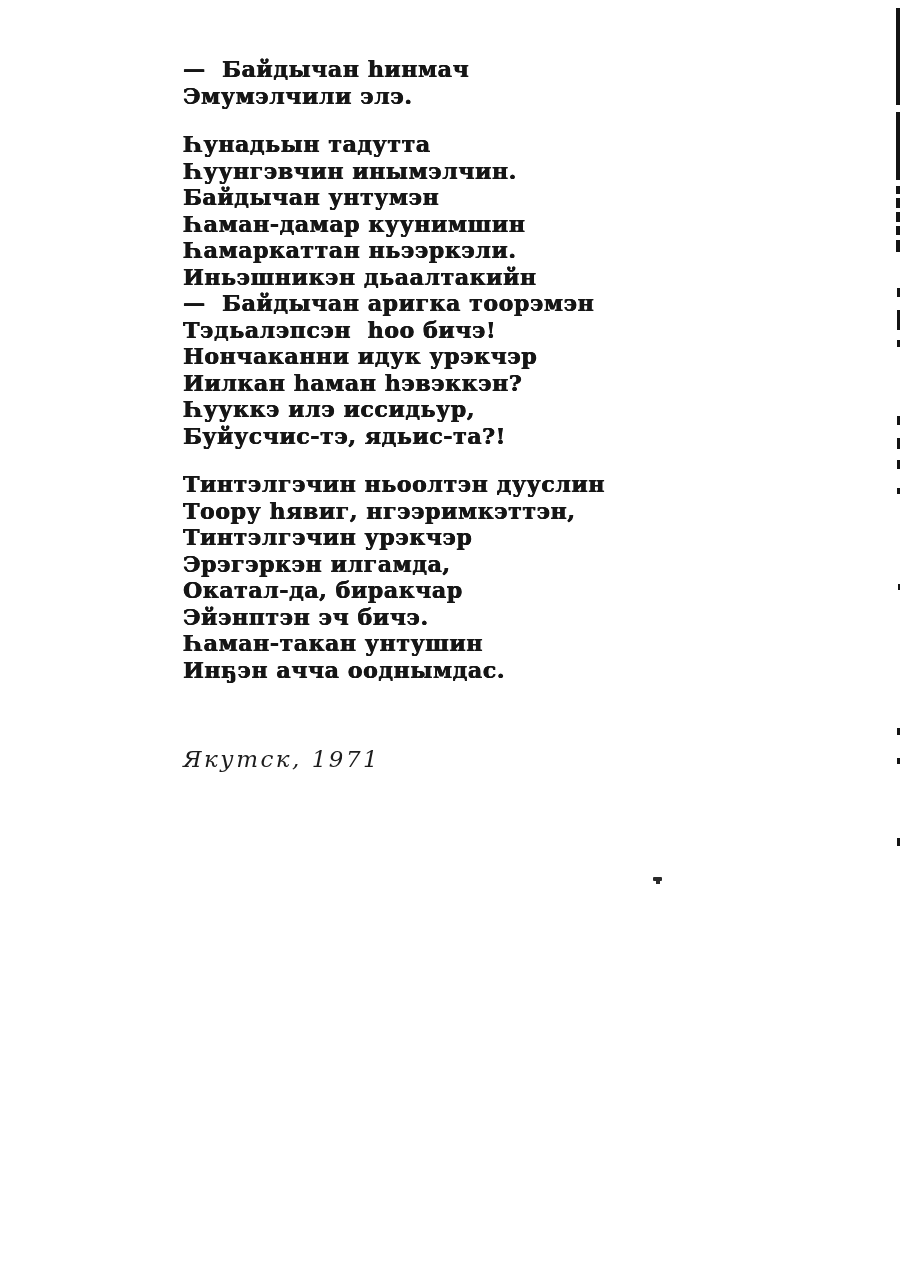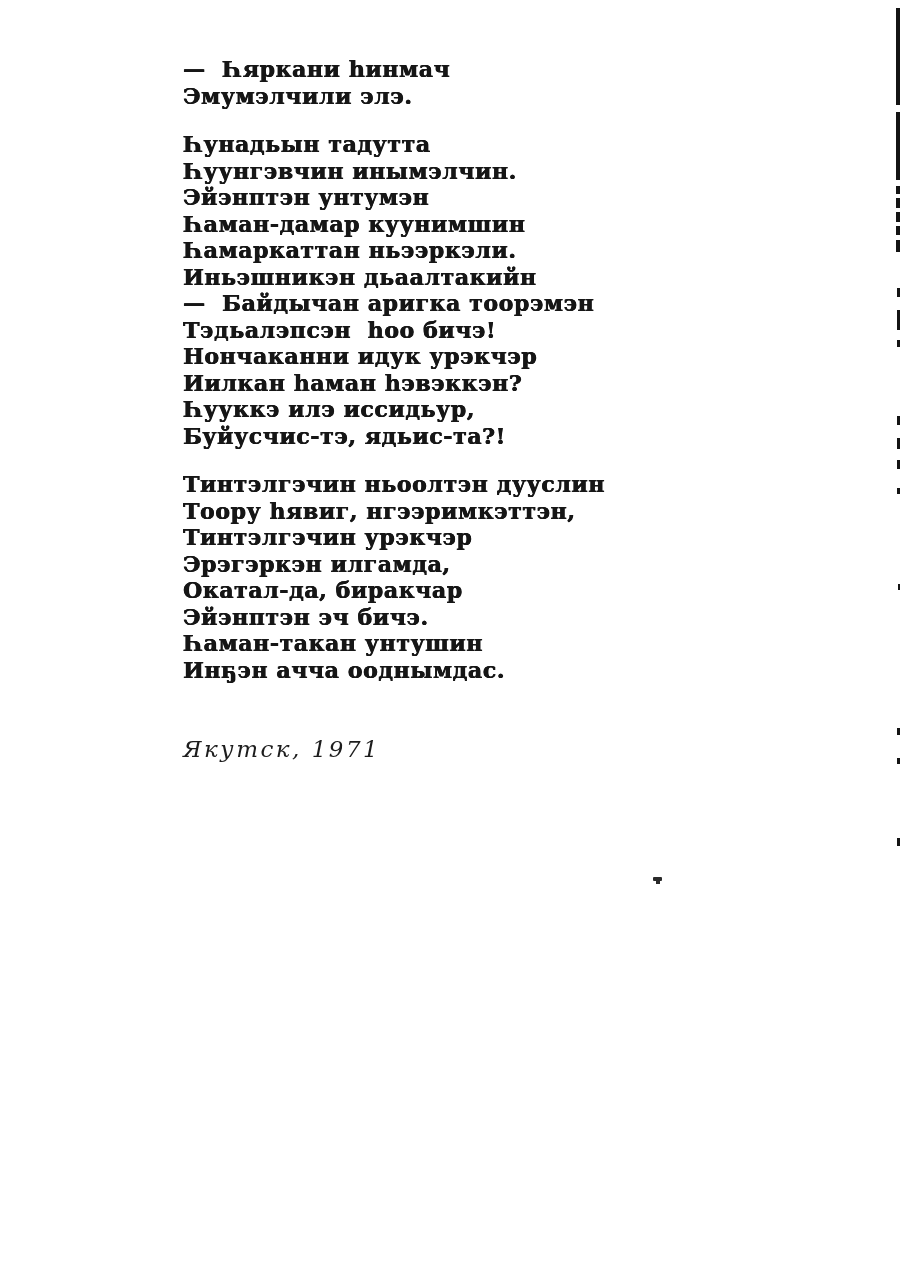--- a/index.html
+++ b/index.html
@@ -22,21 +22,21 @@
   .poem-line {
     font-size: 22px;
     line-height: 26.5px;
     font-weight: 700;
     letter-spacing: 0.6px;
     white-space: pre-wrap;
     
     text-shadow: 0.4px 0 0 #161616, -0.3px 0 0 #2a2a2a;
   }
   .signature {
-    margin-top: 14px;
+    margin-top: 24px;
     font-style: italic;
     font-weight: 500;
     font-size: 23px;
     letter-spacing: 2.5px;
     color: #1d1d1d;
     white-space: pre;
     text-align: right;
   }
   .edge-artifact {
     position: absolute;
@@ -62,27 +62,27 @@
   }
 </style>
 </head>
 <body>
 
 <div class="page">
 
   <div class="poem">
 
   <div class="stanza">
-        <div class="poem-line">—  Һяркани һинмач</div>
+        <div class="poem-line">—  Байдычан һинмач</div>
         <div class="poem-line">Эмумэлчили элэ.</div>
       </div>
       <div class="stanza">
         <div class="poem-line">Һунадьын тадутта</div>
         <div class="poem-line">Һуунгэвчин инымэлчин.</div>
-        <div class="poem-line">Эйэнптэн унтумэн</div>
+        <div class="poem-line">Байдычан унтумэн</div>
         <div class="poem-line">Һаман-дамар куунимшин</div>
         <div class="poem-line">Һамаркаттан ньээркэли.</div>
         <div class="poem-line">Иньэшникэн дьаалтакийн</div>
         <div class="poem-line">—  Байдычан аригка тоорэмэн</div>
         <div class="poem-line">Тэдьалэпсэн  һоо бичэ!</div>
         <div class="poem-line">Нончаканни идук урэкчэр</div>
         <div class="poem-line">Иилкан һаман һэвэккэн?</div>
         <div class="poem-line">Һууккэ илэ иссидьур,</div>
         <div class="poem-line">Буйусчис-тэ, ядьис-та?!</div>
       </div>

